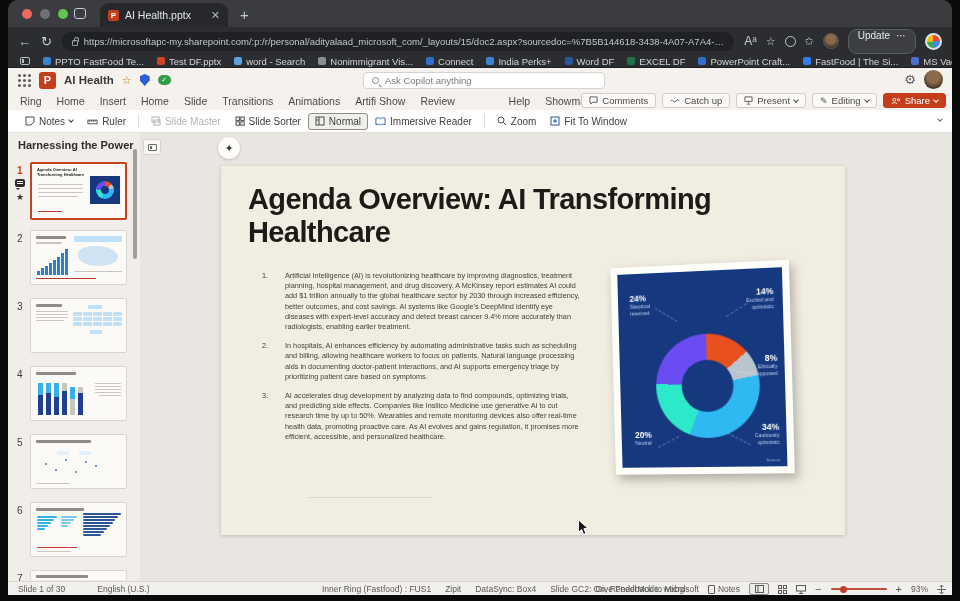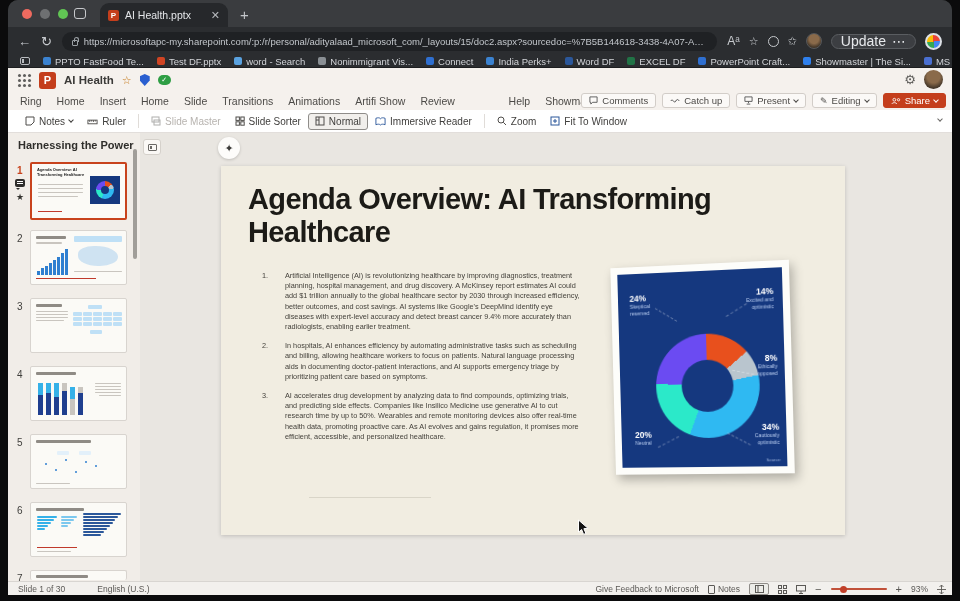--- a/index.html
+++ b/index.html
@@ -19,21 +19,21 @@
   .newtab { color:#c3c6ca; font-size:15px; margin-left:12px; margin-bottom:4px; }
   .navbar { height:28px; background:#2b2d30; display:flex; align-items:center; padding:0 10px; gap:10px; flex:none; }
   .navico { color:#c6c9cd; font-size:13px; line-height:1; }
   .urlpill { flex:1; height:19px; background:#1f2124; border-radius:10px; display:flex; align-items:center; gap:6px; padding:0 10px; min-width:0; }
   .lock { width:7px; height:6px; border:1.2px solid #9ba0a5; border-radius:1px; position:relative; margin-top:3px; }
   .lock:before { content:""; position:absolute; left:1px; top:-4px; width:3px; height:4px; border:1.2px solid #9ba0a5; border-bottom:none; border-radius:3px 3px 0 0; }
   .url { color:#c2c6cb; font-size:9.5px; white-space:nowrap; overflow:hidden; text-overflow:ellipsis; }
   .navright { display:flex; align-items:center; gap:9px; flex:none; }
   .ricon { color:#c6c9cd; font-size:11px; }
   .avatar-sm { width:16px; height:16px; border-radius:50%; background:radial-gradient(circle at 50% 35%, #8a6a4a 0 40%, #4a3b2c 70%, #2c241b); border:1px solid #55575a; }
-  .updatepill { height:15px; border:1px solid #5a5d61; background:#3c3e42; border-radius:9px; color:#e7e9ec; font-size:14px; display:flex; align-items:center; gap:6px; padding:0 9px; }
+  .updatepill { height:25px; border:1px solid #5a5d61; background:#3c3e42; border-radius:9px; color:#e7e9ec; font-size:10px; display:flex; gap:6px; padding:0 9px; }
   .chromeprof { width:17px; height:17px; border-radius:50%; background:conic-gradient(#ea4335 0 25%, #4285f4 25% 50%, #34a853 50% 75%, #fbbc05 75% 100%); border:2px solid #dde1e6; }
   .bookmarks { height:13px; background:#2b2d30; border-bottom:1px solid #1d1e20; display:flex; align-items:center; padding:0 12px; gap:13px; flex:none; }
   .sidebar-ico { width:10px; height:8px; border:1.2px solid #b9bcc0; border-radius:2px; position:relative; flex:none; }
   .sidebar-ico:before { content:""; position:absolute; left:1px; top:1px; bottom:1px; width:2px; background:#b9bcc0; }
   .bm { display:flex; align-items:center; gap:4px; color:#d2d4d8; font-size:9.5px; white-space:nowrap; }
   .bmdot { width:8px; height:8px; border-radius:2px; flex:none; }
 
   
   .appheader { height:24px; background:#f5f1ed; display:flex; align-items:center; padding:0 10px; gap:8px; position:relative; flex:none; }
   .waffle { display:grid; grid-template-columns:repeat(3,3px); grid-gap:2px; }
@@ -209,21 +209,21 @@
     <span class="bm">
         <i class="bmdot" style="background: rgb(33, 115, 70);"></i>
         <span>EXCEL DF</span>
       </span>
     <span class="bm">
         <i class="bmdot" style="background: rgb(47, 111, 208);"></i>
         <span>PowerPoint Craft...</span>
       </span>
     <span class="bm">
         <i class="bmdot" style="background: rgb(47, 128, 237);"></i>
-        <span>Showmaster | The Si...</span>
+        <span>FastFood | The Si...</span>
       </span>
     <span class="bm">
         <i class="bmdot" style="background: rgb(74, 111, 208);"></i>
         <span>MS Vacation - Ho...</span>
       </span>
   </div>
 
   <div class="appheader">
     <span class="waffle">
         <i></i>
@@ -234,20 +234,24 @@
         <i></i>
         <i></i>
         <i></i>
         <i></i>
       </span>
     <span class="applogo">P</span>
     <span class="apptitle">AI Health</span>
     <span class="star-o">☆</span>
     <span class="shield"></span>
     <span class="cloudok">✓</span>
+    <div class="copilot-search">
+      <span class="mag"></span>
+      <span class="copilot-ph">Ask Copilot anything</span>
+    </div>
     <span class="gear">⚙</span>
     <span class="avatar-lg"></span>
   </div>
 
   <div class="menubar">
     <span class="menu-item">Ring</span>
     <span class="menu-item">Home</span>
     <span class="menu-item">Insert</span>
     <span class="menu-item">Home</span>
     <span class="menu-item">Slide</span>
@@ -581,20 +585,26 @@
         <path d="M1.5 1 L1.5 13.2 L4.6 10.5 L6.6 15.4 L8.9 14.4 L6.9 9.7 L11 9.3 Z" fill="#141414" stroke="#fff" stroke-width="1"></path>
       </svg>
     </div>
   </div>
 
   <div class="statusbar">
     <div class="sb-left">
       <span>Slide 1 of 30</span>
       <span>English (U.S.)</span>
     </div>
+    <div class="sb-mid">
+      <span>Inner Ring (Fastfood) : FUS1</span>
+      <span>Zipit</span>
+      <span>DataSync: Box4</span>
+      <span>Slide GC2: On, RenderMode: webgl</span>
+    </div>
     <div class="sb-right">
       <span>Give Feedback to Microsoft</span>
       <span style="display:flex;align-items:center">
         <span class="notespage"></span>
         <span>Notes</span>
       </span>
       <span class="sb-viewbox">
         <svg width="9" height="8" viewBox="0 0 9 8">
             <rect x=".5" y=".5" width="8" height="7" fill="none" stroke="#5b5956"></rect>
             <path d="M3 .5v7" stroke="#5b5956"></path>

